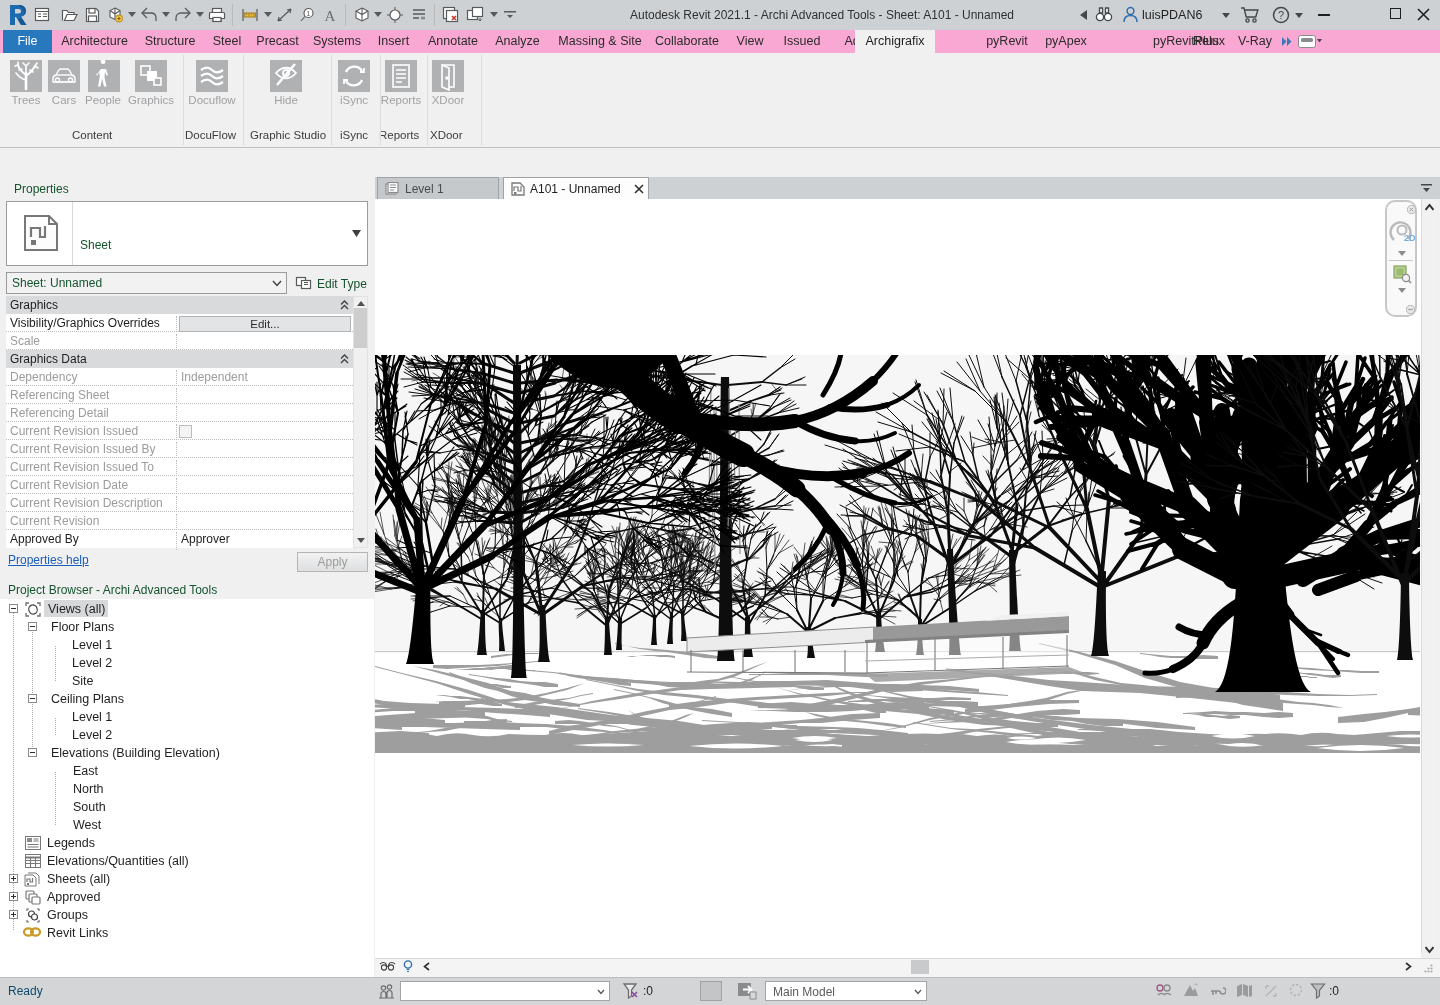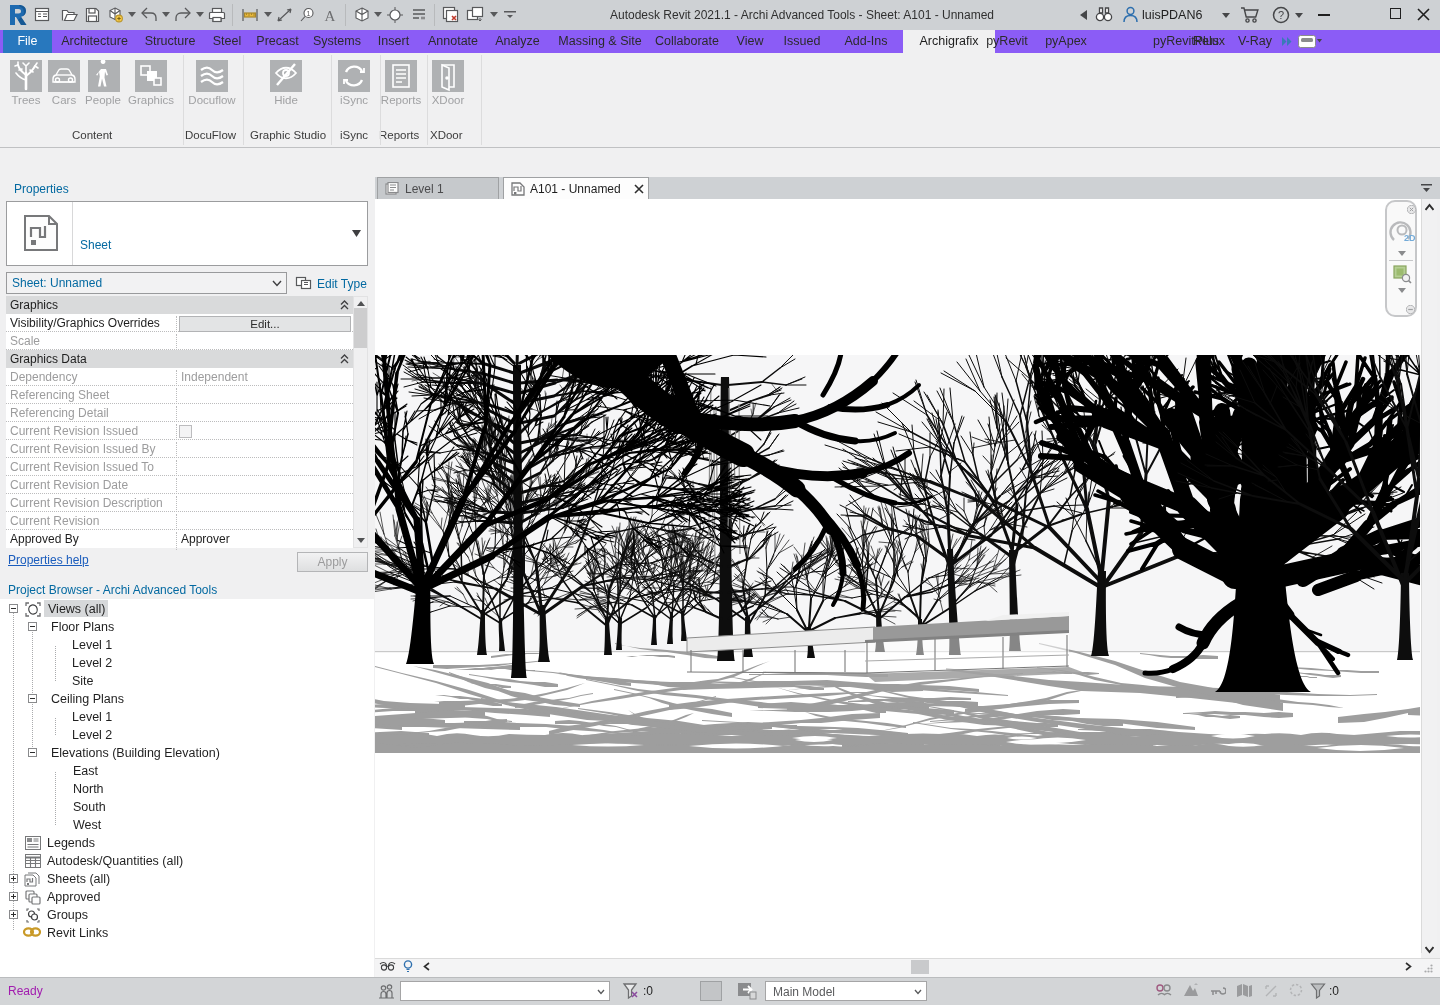--- a/index.html
+++ b/index.html
@@ -1,34 +1,34 @@
 <!DOCTYPE html>
 <html><head><meta charset="utf-8"><style>
 *{margin:0;padding:0;box-sizing:border-box}
 html,body{width:1440px;height:1005px;overflow:hidden;font-family:"Liberation Sans",sans-serif;background:#f0f0f1}
 .abs{position:absolute}
 #titlebar{left:0;top:0;width:1440px;height:30px;background:#ced1d4}
-#tabrow{left:0;top:30px;width:1440px;height:23px;background:#8b5cf6}
+#tabrow{left:0;top:30px;width:1440px;height:23px;background:#f9a8d4}
 .rtab{position:absolute;top:0;height:23px;line-height:23px;font-size:12.5px;color:#2b2b2b;text-align:center}
 #ribbon{left:0;top:53px;width:1440px;height:95px;background:#f0f0f1;border-bottom:1px solid #c0c1c3}
 .pbox{position:absolute;top:7px;width:32px;height:32px;background:#afb1b3}
 .plbl{position:absolute;top:41px;font-size:11.5px;color:#a0a1a3;text-align:center;width:60px}
 .gname{position:absolute;top:76px;font-size:12px;color:#3c3c3c;text-align:center}
 .psep{position:absolute;top:2px;height:90px;width:1px;background:#dcdcdd}
 #leftpanel{left:0;top:148px;width:375px;height:829px;background:#f0f0f1}
-.proptext{font-size:12px;color:#0369a1}
+.proptext{font-size:12px;color:#14532d}
 .gridrow{position:absolute;left:6px;width:347px;height:18px;border-bottom:1px dotted #bcbcbd;background:#fff;font-size:12px}
 .gridrow .lab{position:absolute;left:4px;top:2px;color:#1e1e1e;white-space:nowrap}
 .gridrow .val{position:absolute;left:170px;top:2px;color:#9c9c9d;border-left:1px dotted #bcbcbd;padding-left:4px;height:18px;width:177px}
 .gridhdr{position:absolute;left:6px;width:347px;height:18px;background:#d9dadb;font-size:12px;color:#1e1e1e}
 .dis{color:#9c9c9d !important}
 .tree{font-size:12.5px;color:#1f1f1f}
 .trow{position:absolute;height:18px;line-height:18px;white-space:nowrap}
 #statusbar{left:0;top:977px;width:1440px;height:28px;background:#d3d5d7;border-top:1px solid #babcbe}
-.sbtxt{position:absolute;top:6px;font-size:12px;color:#a21caf}
+.sbtxt{position:absolute;top:6px;font-size:12px;color:#0c4a6e}
 .combo{position:absolute;background:#fff;border:1px solid #a5a5a6;height:20px}
 .combo .arr{position:absolute;right:4px;top:6px;width:8px;height:8px}
 #canvas{left:375px;top:199px;width:1046px;height:759px;background:#fff}
 #doctabs{left:375px;top:177px;width:1065px;height:22px;background:#ced1d4}
 .dtab{position:absolute;top:0;height:22px;font-size:12px}
 #vscroll{left:1421px;top:199px;width:16px;height:754px;background:#f1f1f2;border-left:1px solid #dadada}
 #hscrollrow{left:375px;top:958px;width:1065px;height:19px;background:#f4f4f5;border-top:1px solid #dadada}
 svg{display:block}
 .icon{position:absolute}
 </style></head>
@@ -126,21 +126,21 @@
         <rect x="1.5" y="4.5" width="10" height="9" fill="#fff"></rect>
         <rect x="6.5" y="1.5" width="10" height="9" fill="#fff"></rect>
         <path d="M14 12 v3 m-1.5 -1.5 l1.5 1.5 l1.5 -1.5" stroke-width="1"></path>
       </svg>
  <svg class="icon" style="left:490px;top:11px" width="8" height="6" viewBox="0 0 8 6">
         <path fill="#58595b" d="M0 1 h8 L4 6 Z"></path>
       </svg>
  <svg class="icon" style="left:504px;top:9px" width="12" height="10" viewBox="0 0 12 10">
         <path fill="#58595b" d="M0 3 h12 v1.5 h-12 Z M3 7 h6 L6 10 Z" transform="translate(0,-1)"></path>
       </svg>
- <div class="sbtxt" style="left:522px;top:8px;width:560px;text-align:center;color:#303030;white-space:nowrap">Autodesk Revit 2021.1 - Archi Advanced Tools - Sheet: A101 - Unnamed</div>
+ <div class="sbtxt" style="left:542px;top:8px;width:560px;text-align:center;color:#303030;white-space:nowrap">Autodesk Revit 2021.1 - Archi Advanced Tools - Sheet: A101 - Unnamed</div>
  <svg class="icon" style="left:1080px;top:10px" width="7" height="10" viewBox="0 0 7 10">
         <path fill="#454648" d="M7 0 V10 L0 5 Z"></path>
       </svg>
  <svg class="icon" style="left:1094px;top:6px" width="20" height="17" viewBox="0 0 20 17" fill="none" stroke="#454648" stroke-width="1.3">
         <path d="M5.5 2 h3 v5 h-3z M11.5 2 h3 v5 h-3z" fill="#fff"></path>
         <circle cx="6" cy="11" r="3.6" fill="#fff"></circle>
         <circle cx="14" cy="11" r="3.6" fill="#fff"></circle>
         <path d="M9.6 11 h0.8"></path>
       </svg>
  <svg class="icon" style="left:1122px;top:6px" width="17" height="18" viewBox="0 0 17 18">
@@ -178,21 +178,21 @@
  <div class="rtab" style="left:250px;width:55px">Precast</div>
  <div class="rtab" style="left:309px;width:56px">Systems</div>
  <div class="rtab" style="left:369px;width:49px">Insert</div>
  <div class="rtab" style="left:424px;width:58px">Annotate</div>
  <div class="rtab" style="left:489px;width:57px">Analyze</div>
  <div class="rtab" style="left:554px;width:92px">Massing &amp; Site</div>
  <div class="rtab" style="left:650px;width:74px">Collaborate</div>
  <div class="rtab" style="left:730px;width:40px">View</div>
  <div class="rtab" style="left:774px;width:56px">Issued</div>
  <div class="rtab" style="left:838px;width:56px">Add-Ins</div>
- <div class="rtab" style="left:903px;width:92px;background:#f0f0f1;color:#1e1e1e">Archigrafix</div>
+ <div class="rtab" style="left:855px;width:80px;background:#f0f0f1;color:#1e1e1e">Archigrafix</div>
  <div class="rtab" style="left:979px;width:56px">pyRevit</div>
  <div class="rtab" style="left:1038px;width:56px">pyApex</div>
  <div class="rtab" style="left:1144px;width:84px">pyRevitPlus</div>
  <div class="rtab" style="left:1186px;width:46px">Relux</div>
  <div class="rtab" style="left:1232px;width:46px">V-Ray</div>
  <svg class="icon" style="left:1281px;top:7px" width="12" height="9" viewBox="0 0 12 9">
       <path fill="#3a7ab8" d="M1 0 L5.5 4.5 L1 9 Z M6 0 L10.5 4.5 L6 9 Z"></path>
     </svg>
  <svg class="icon" style="left:1298px;top:5px" width="24" height="13" viewBox="0 0 24 13">
       <rect x="0.5" y="0.5" width="17" height="12" rx="2" fill="#fdfdfd" stroke="#8a8b8d"></rect>
@@ -439,21 +439,21 @@
       <rect x="0.5" y="0.5" width="15" height="13" fill="#fdfdfd" stroke="#77787a"></rect>
       <rect x="2" y="2" width="5" height="4" fill="#8a8b8d"></rect>
       <path d="M8.5 3 h5 M8.5 5 h5 M2.5 8.5 h11 M2.5 11 h11" stroke="#77787a" stroke-width="1.1"></path>
     </svg>
     <div class="trow" style="left:47px;top:834px">Legends</div>
     <svg class="icon" style="left:25px;top:854px" width="16" height="14" viewBox="0 0 16 14">
       <rect x="0.5" y="0.5" width="15" height="13" fill="#fdfdfd" stroke="#77787a"></rect>
       <path d="M0.5 3.5 h15" stroke="#77787a" stroke-width="2"></path>
       <path d="M0.5 6.5 h15 M0.5 9.5 h15 M5.5 3.5 v10 M10.5 3.5 v10" stroke="#77787a" stroke-width="1.1"></path>
     </svg>
-    <div class="trow" style="left:47px;top:852px">Autodesk/Quantities (all)</div>
+    <div class="trow" style="left:47px;top:852px">Elevations/Quantities (all)</div>
     <svg class="icon" style="left:9px;top:874px" width="9" height="9" viewBox="0 0 9 9">
       <rect x="0.5" y="0.5" width="8" height="8" fill="#fff" stroke="#898a8c"></rect>
       <path d="M2 4.5 h5" stroke="#2e2e2e" stroke-width="1"></path>
       <path d="M4.5 2 v5" stroke="#2e2e2e" stroke-width="1"></path>
     </svg>
     <svg class="icon" style="left:24px;top:872px" width="16" height="15" viewBox="0 0 16 15">
       <path d="M1 3 H9 L12 6 V14 H1 Z" fill="#fdfdfd" stroke="#77787a"></path>
       <path d="M4 1 h8 l3 3 v8" fill="none" stroke="#77787a"></path>
       <path d="M3 10 V7 h3 v3 h2.5 V6" fill="none" stroke="#77787a" stroke-width="1.2"></path>
       <rect x="3" y="11" width="2" height="2" fill="#77787a"></rect>

